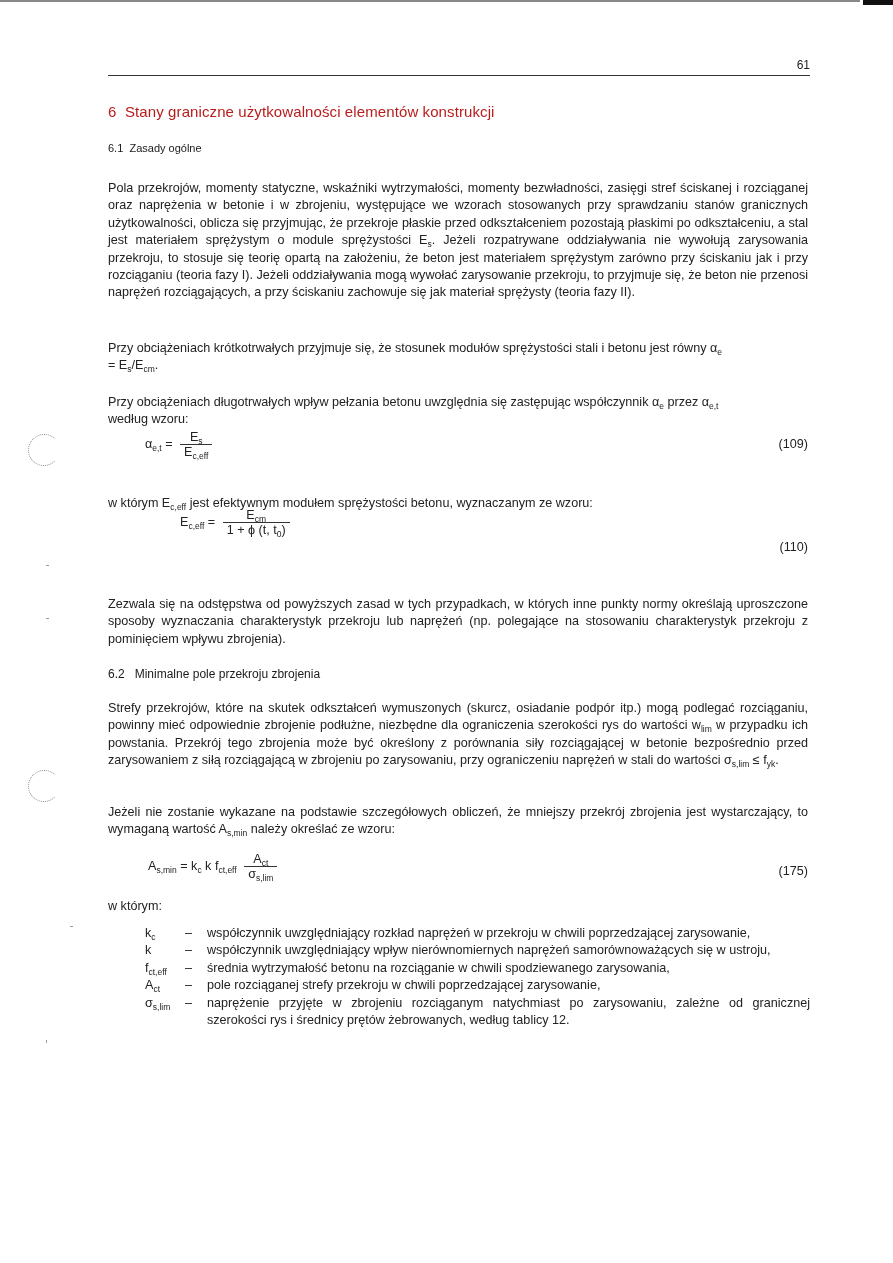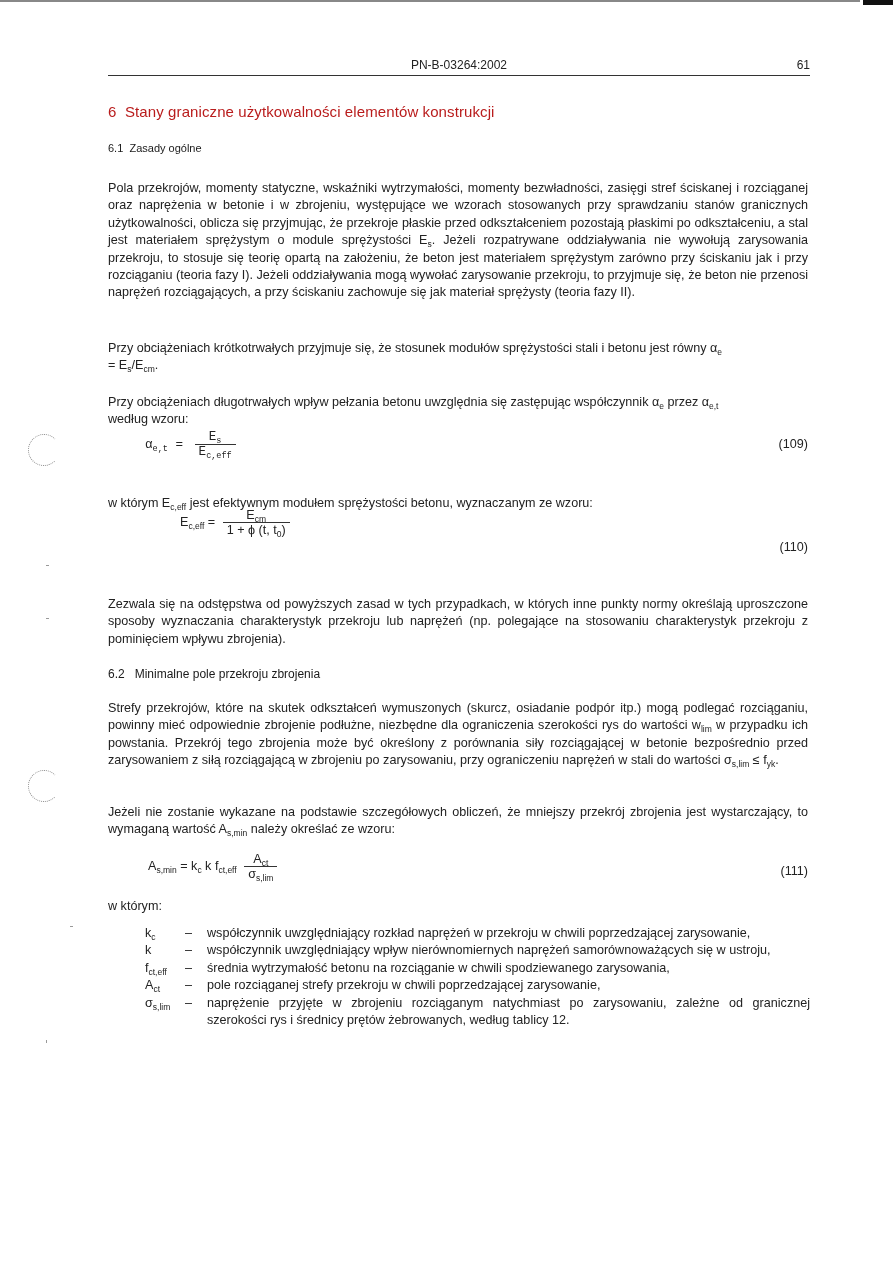--- a/index.html
+++ b/index.html
@@ -36,41 +36,40 @@
 <div class="topblock"></div>
 
 <div class="binder" style="left:28px;top:434px;"></div>
 <div class="binder" style="left:28px;top:770px;"></div>
 <div class="speck" style="left:46px;top:565px;"></div>
 <div class="speck" style="left:46px;top:618px;"></div>
 <div class="speck" style="left:70px;top:926px;"></div>
 <div class="speck" style="left:46px;top:1040px;width:1px;height:3px;"></div>
 
 <div class="header">
-  <span class="std">PN-B-03264:2002</span>
   <span class="pg">61</span>
 </div>
 
 <div class="h1">
   <span>6</span>&nbsp;
   <span>Stany graniczne użytkowalności elementów konstrukcji</span>
 </div>
 
 <div class="h2">
   <span>6.1</span>&nbsp;
   <span>Zasady ogólne</span>
 </div>
 
 <div class="para" style="top:180px;"><span>Pola przekrojów, momenty statyczne, wskaźniki wytrzymałości, momenty bezwładności, zasięgi stref ściskanej i rozciąganej oraz naprężenia w betonie i w zbrojeniu, występujące we wzorach stosowanych przy sprawdzaniu stanów granicznych użytkowalności, oblicza się przyjmując, że przekroje płaskie przed odkształceniem pozostają płaskimi po odkształceniu, a stal jest materiałem sprężystym o module sprężystości E</span><sub>s</sub><span>. Jeżeli rozpatrywane oddziaływania nie wywołują zarysowania przekroju, to stosuje się teorię opartą na założeniu, że beton jest materiałem sprężystym zarówno przy ściskaniu jak i przy rozciąganiu (teoria fazy I). Jeżeli oddziaływania mogą wywołać zarysowanie przekroju, to przyjmuje się, że beton nie przenosi naprężeń rozciągających, a przy ściskaniu zachowuje się jak materiał sprężysty (teoria fazy II).</span></div>
 
 <div class="para" style="top:340px;"><span>Przy obciążeniach krótkotrwałych przyjmuje się, że stosunek modułów sprężystości stali i betonu jest równy α</span><sub>e</sub><br><span> = E</span><sub>s</sub><span>/E</span><sub>cm</sub><span>.</span></div>
 
 <div class="para" style="top:394px;"><span>Przy obciążeniach długotrwałych wpływ pełzania betonu uwzględnia się zastępując współczynnik α</span><sub>e</sub><span> przez α</span><sub>e,t</sub><br><span> według wzoru:</span></div>
 
-<div class="eq" style="left:145px;top:430px;font-family:Liberation Mono, monospace;">
+<div class="eq" style="left:145px;top:430px;">
   <span>α</span><sub>e,t</sub><span> =</span>
   <span class="frac"><span class="num"><span>E</span><sub>s</sub></span><span class="den"><span>E</span><sub>c,eff</sub></span></span>
 </div>
 <div class="eqnum" style="top:437px;">(109)</div>
 
 <div class="para" style="top:495px;"><span>w którym E</span><sub>c,eff</sub><span> jest efektywnym modułem sprężystości betonu, wyznaczanym ze wzoru:</span></div>
 
 <div class="eq" style="left:140px;top:508px;margin-left:40px;">
   <span>E</span><sub>c,eff</sub><span> =</span>
   <span class="frac"><span class="num"><span>E</span><sub>cm</sub></span><span class="den"><span>1 + ϕ (t, t</span><sub>0</sub><span>)</span></span></span>
@@ -84,21 +83,21 @@
 </div>
 
 <div class="para" style="top:700px;"><span>Strefy przekrojów, które na skutek odkształceń wymuszonych (skurcz, osiadanie podpór itp.) mogą podlegać rozciąganiu, powinny mieć odpowiednie zbrojenie podłużne, niezbędne dla ograniczenia szerokości rys do wartości w</span><sub>lim</sub><span> w przypadku ich powstania. Przekrój tego zbrojenia może być określony z porównania siły rozciągającej w betonie bezpośrednio przed zarysowaniem z siłą rozciągającą w zbrojeniu po zarysowaniu, przy ograniczeniu naprężeń w stali do wartości σ</span><sub>s,lim</sub><span> ≤ f</span><sub>yk</sub><span>.</span></div>
 
 <div class="para" style="top:804px;"><span>Jeżeli nie zostanie wykazane na podstawie szczegółowych obliczeń, że mniejszy przekrój zbrojenia jest wystarczający, to wymaganą wartość A</span><sub>s,min</sub><span> należy określać ze wzoru:</span></div>
 
 <div class="eq" style="left:148px;top:852px;">
   <span>A</span><sub>s,min</sub><span> = k</span><sub>c</sub><span> k f</span><sub>ct,eff</sub>
   <span class="frac"><span class="num"><span>A</span><sub>ct</sub></span><span class="den"><span>σ</span><sub>s,lim</sub></span></span>
 </div>
-<div class="eqnum" style="top:864px;">(111)</div>
+<div class="eqnum" style="top:864px;">(175)</div>
 
 <div class="para" style="top:898px;">w którym:</div>
 
 <div class="deflist">
   <div class="defrow">
     <span class="defsym"><span>k</span><sub>c</sub></span>
     <span class="defdash">–</span>
     <span class="deftext">współczynnik uwzględniający rozkład naprężeń w przekroju w chwili poprzedzającej zarysowanie,</span>
   </div>
   <div class="defrow">

